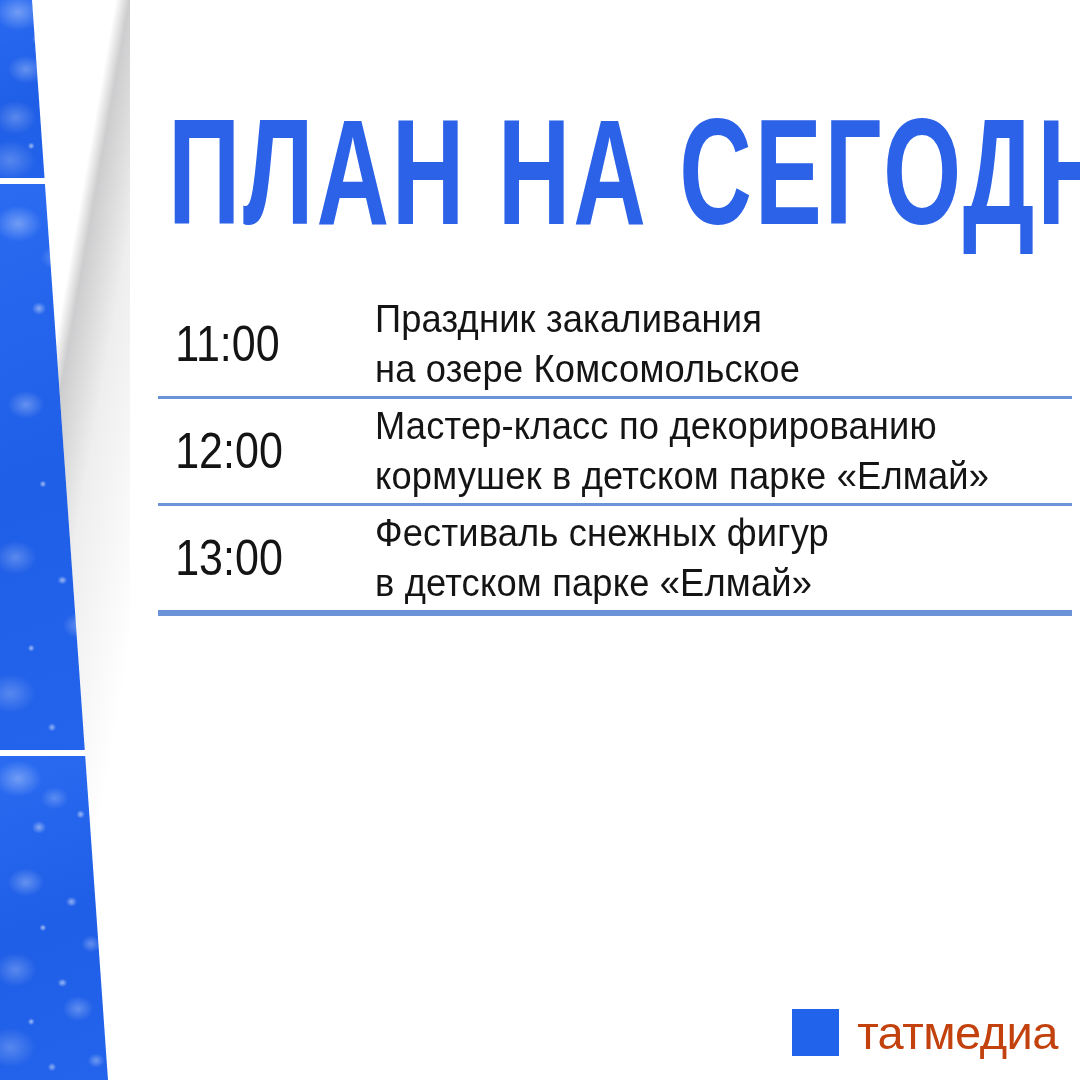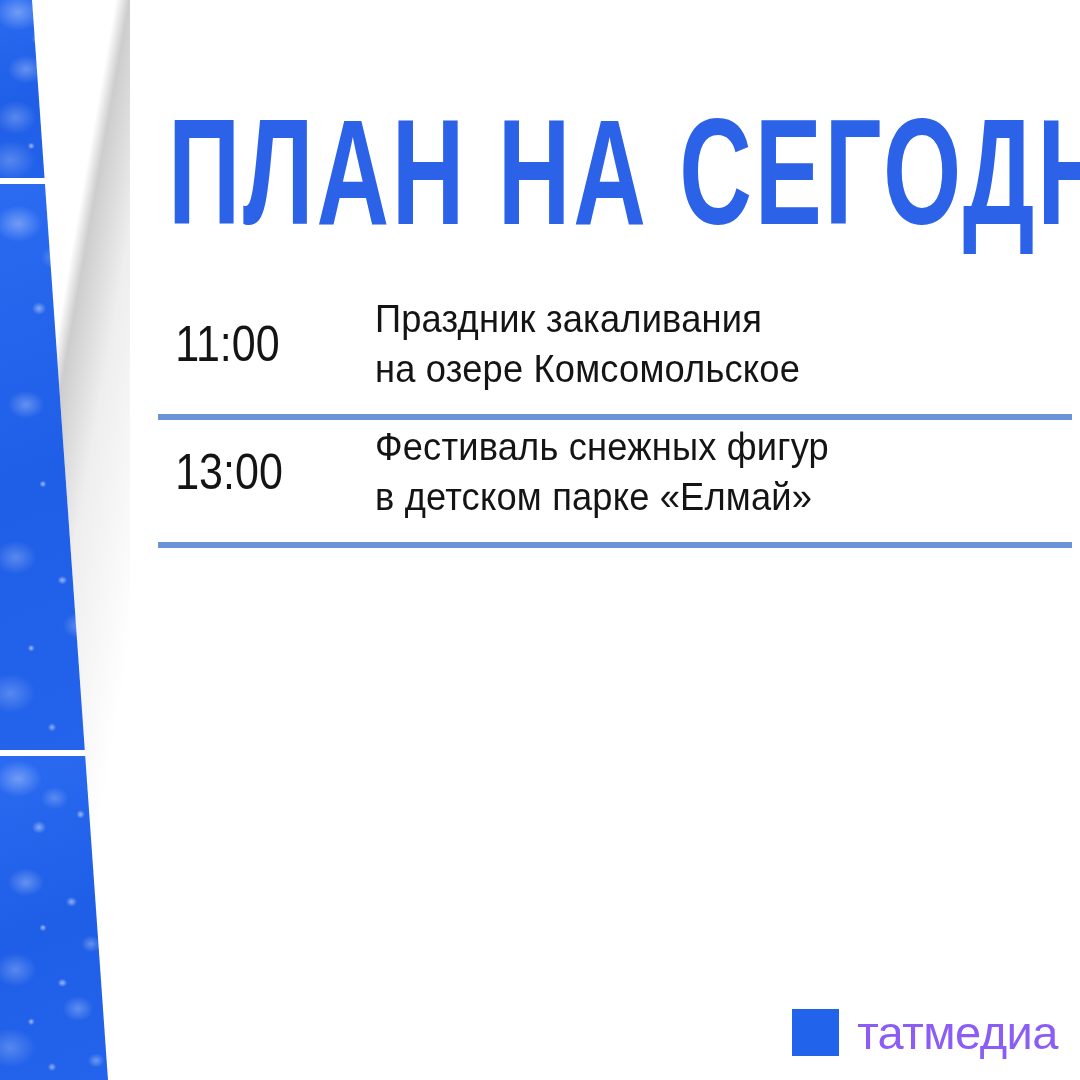--- a/index.html
+++ b/index.html
@@ -106,21 +106,21 @@
     left: 158px;
     top: 292px;
     width: 914px;
   }
 
   .row {
     position: relative;
     display: flex;
     align-items: center;
     min-height: 104px;
-    padding-bottom: 18px;
+    padding-bottom: 0;
   }
 
   .row-time {
     flex: 0 0 197px;
     color: #141414;
     font-family: "Liberation Sans Narrow", "Liberation Sans", sans-serif;
     font-weight: 300;
     font-size: 50px;
     line-height: 1;
     letter-spacing: 0px;
@@ -160,21 +160,21 @@
     gap: 18px;
   }
 
   .logo-square {
     width: 47px;
     height: 47px;
     background: #2163ea;
   }
 
   .logo-word {
-    color: #8b5cf6;
+    color: #c2410c;
     font-family: "Liberation Sans", sans-serif;
     font-weight: 400;
     font-size: 47px;
     line-height: 1;
     letter-spacing: -0.5px;
   }
 </style>
 </head>
 <body>
 
@@ -194,20 +194,27 @@
 
     <div class="row">
       <div class="row-time">11:00</div>
       <div class="row-text">
         <span class="row-text-line">Праздник закаливания</span>
         <span class="row-text-line">на озере Комсомольское</span>
       </div>
     </div>
     <div class="divider"></div>
 
+    <div class="row">
+      <div class="row-time">12:00</div>
+      <div class="row-text">
+        <span class="row-text-line">Мастер-класс по декорированию</span>
+        <span class="row-text-line">кормушек в детском парке «Елмай»</span>
+      </div>
+    </div>
     <div class="divider"></div>
 
     <div class="row">
       <div class="row-time">13:00</div>
       <div class="row-text">
         <span class="row-text-line">Фестиваль снежных фигур</span>
         <span class="row-text-line">в детском парке «Елмай»</span>
       </div>
     </div>
     <div class="divider"></div>

